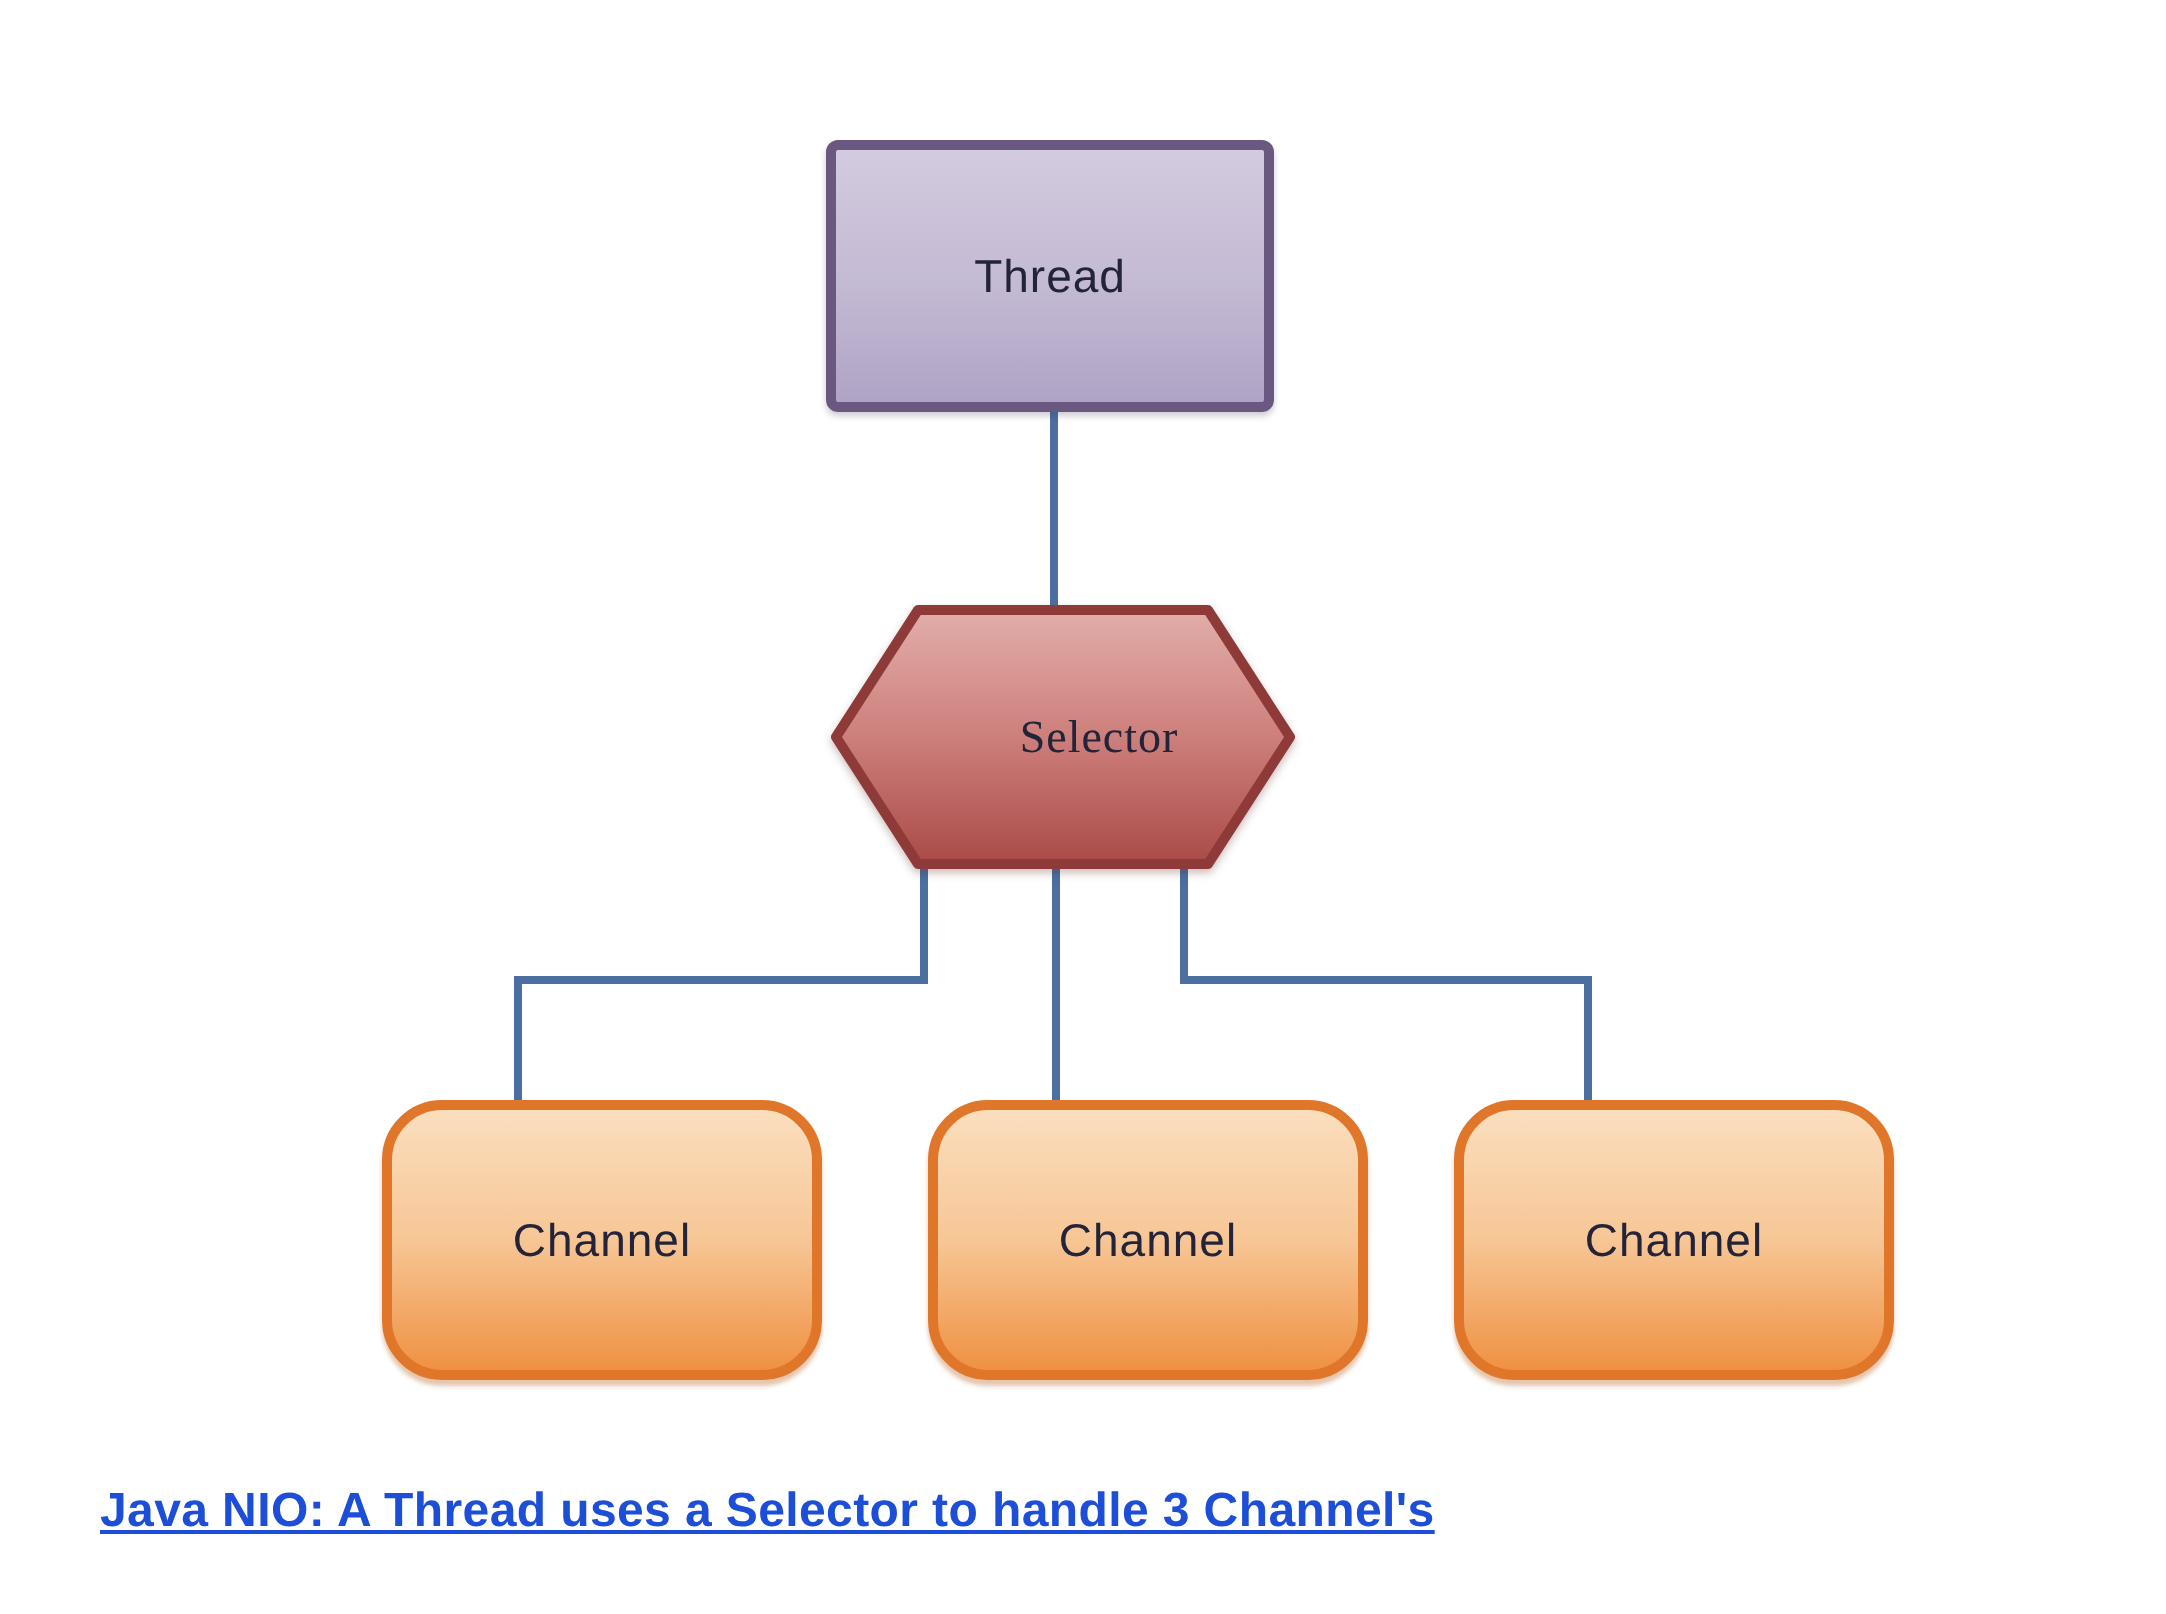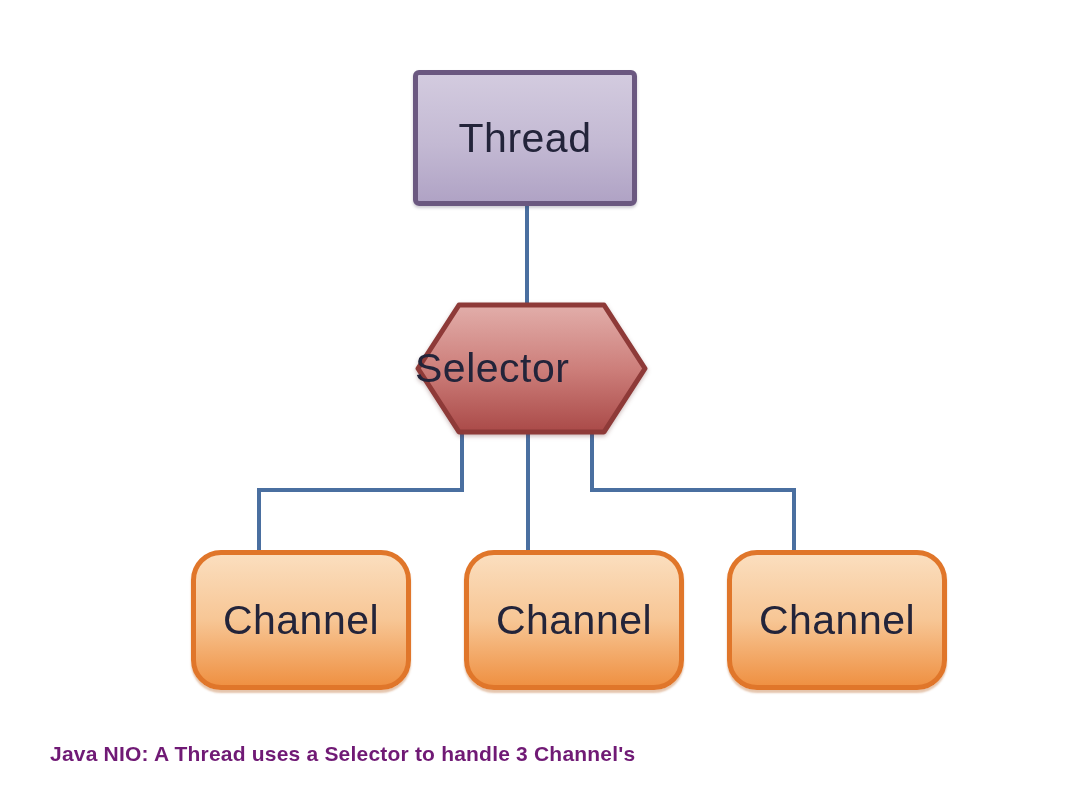--- a/index.html
+++ b/index.html
@@ -23,21 +23,21 @@
     height: 807px;
     pointer-events: none;
   }
   .connector-svg path {
     fill: none;
     stroke: #4a6fa0;
     stroke-width: 4;
   }
   .node-label {
     color: #23243a;
-    font-size: 41px;
+    font-size: 23px;
     letter-spacing: 0.5px;
     user-select: none;
   }
   .node-thread {
     position: absolute;
     left: 413px;
     top: 70px;
     width: 224px;
     height: 136px;
     box-sizing: border-box;
@@ -52,26 +52,28 @@
   .node-selector {
     position: absolute;
     left: 415px;
     top: 302px;
     width: 233px;
     height: 133px;
     filter: drop-shadow(0 2px 2px rgba(90,30,30,0.3));
   }
   .node-selector .hex-label {
     position: absolute;
-    left: 0;
+    left: 18px;
     top: 0;
     width: 100%;
     height: 100%;
     display: flex;
     align-items: center;
+    justify-content: center;
+    font-family: Liberation Serif, serif;
   }
   .node-channel {
     position: absolute;
     top: 550px;
     width: 220px;
     height: 140px;
     box-sizing: border-box;
     border: 5px solid #e0762a;
     border-radius: 30px;
     background: linear-gradient(to bottom, #fbdebe 0%, #f7c695 50%, #ef9143 100%);
@@ -81,25 +83,26 @@
     box-shadow: 0 3px 2px rgba(180,90,20,0.35);
     margin-left: 43px;
   }
   .channel-1 { left: 148px; }
   .channel-2 { left: 421px; }
   .channel-3 { left: 684px; }
   .caption {
     position: absolute;
     left: 50px;
     top: 742px;
-    font-size: 21px;
+    font-size: 24px;
     font-weight: bold;
-    color: #701a75;
+    color: #1d4ed8;
     white-space: nowrap;
     letter-spacing: 0.2px;
+    text-decoration: underline;
   }
 </style>
 </head>
 <body>
 
 <div class="canvas">
 
   <svg class="connector-svg" viewBox="0 0 1083 807" xmlns="http://www.w3.org/2000/svg">
     <path d="M 527 206 L 527 303"></path>
     <path d="M 462 433 L 462 490 L 259 490 L 259 552"></path>

